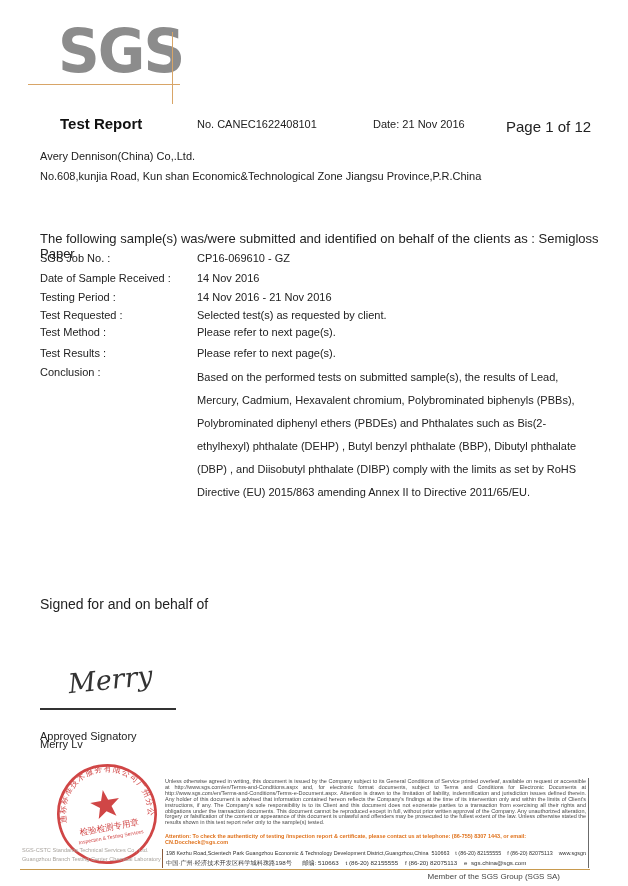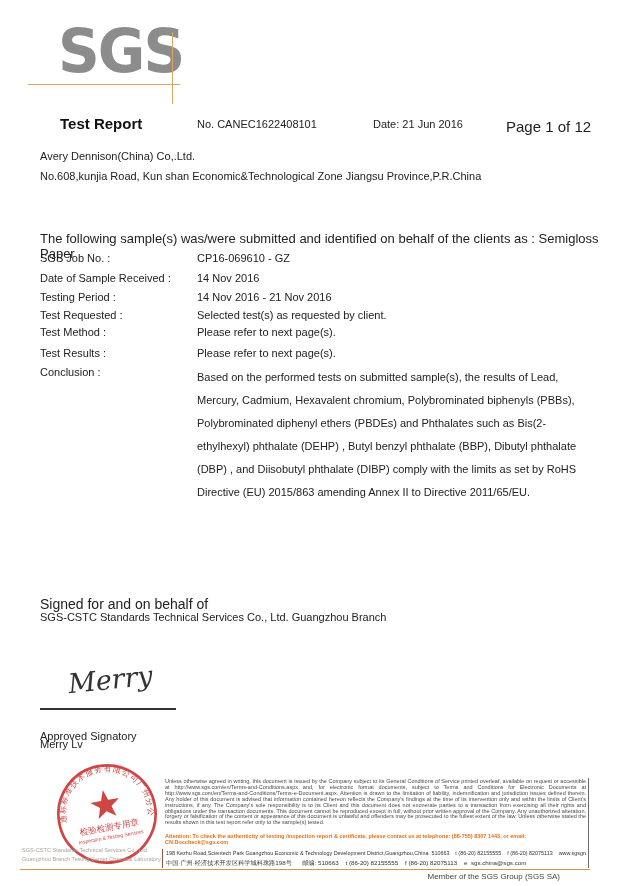--- a/index.html
+++ b/index.html
@@ -62,21 +62,21 @@
 <body>
 
 <div class="page">
 
   <div class="logo-text">SGS</div>
   <div class="crosshair-h"></div>
   <div class="crosshair-v"></div>
 
   <div class="report-title">Test Report</div>
   <div class="report-no">No. CANEC1622408101</div>
-  <div class="report-date">Date: 21 Jun 2016</div>
+  <div class="report-date">Date: 21 Nov 2016</div>
   <div class="report-page">Page 1 of 12</div>
 
   <div class="client-name">Avery Dennison(China) Co,.Ltd.</div>
   <div class="client-address">No.608,kunjia Road, Kun shan Economic&amp;Technological Zone Jiangsu Province,P.R.China</div>
 
   <div class="sample-intro">The following sample(s) was/were submitted and identified on behalf of the clients as : Semigloss Paper</div>
 
   <div class="field-label" style="top:252px">SGS Job No. :</div>
   <div class="field-value" style="top:252px">CP16-069610 - GZ</div>
 
@@ -92,21 +92,20 @@
   <div class="field-label" style="top:326px">Test Method :</div>
   <div class="field-value" style="top:326px">Please refer to next page(s).</div>
 
   <div class="field-label" style="top:347px">Test Results :</div>
   <div class="field-value" style="top:347px">Please refer to next page(s).</div>
 
   <div class="field-label" style="top:366px">Conclusion :</div>
   <div class="conclusion-value">Based on the performed tests on submitted sample(s), the results of Lead, Mercury, Cadmium, Hexavalent chromium, Polybrominated biphenyls (PBBs), Polybrominated diphenyl ethers (PBDEs) and Phthalates such as Bis(2-ethylhexyl) phthalate (DEHP) , Butyl benzyl phthalate (BBP), Dibutyl phthalate (DBP) , and Diisobutyl phthalate (DIBP) comply with the limits as set by RoHS Directive (EU) 2015/863 amending Annex II to Directive 2011/65/EU.</div>
 
   <div class="signed-1">Signed for and on behalf of</div>
-  <div class="signed-2">SGS-CSTC Standards Technical Services Co., Ltd. Guangzhou Branch</div>
   <div class="signature-script">Merry</div>
   <div class="signature-line"></div>
   <div class="signatory-name">Merry Lv</div>
   <div class="signatory-title">Approved Signatory</div>
 
   <svg class="stamp" viewBox="0 0 120 120">
     <circle cx="60" cy="60" r="54" fill="none" stroke="#cc3333" stroke-width="3"></circle>
     <polygon points="60,33 64,44.5 76.2,44.7 66.5,52.1 70,63.8 60,56.8 50,63.8 53.5,52.1 43.8,44.7 56,44.5" fill="#cc3333"></polygon>
     <defs>
       <path id="rimArc" d="M 16,72 A 46,46 0 1 1 104,72" fill="none"></path>

